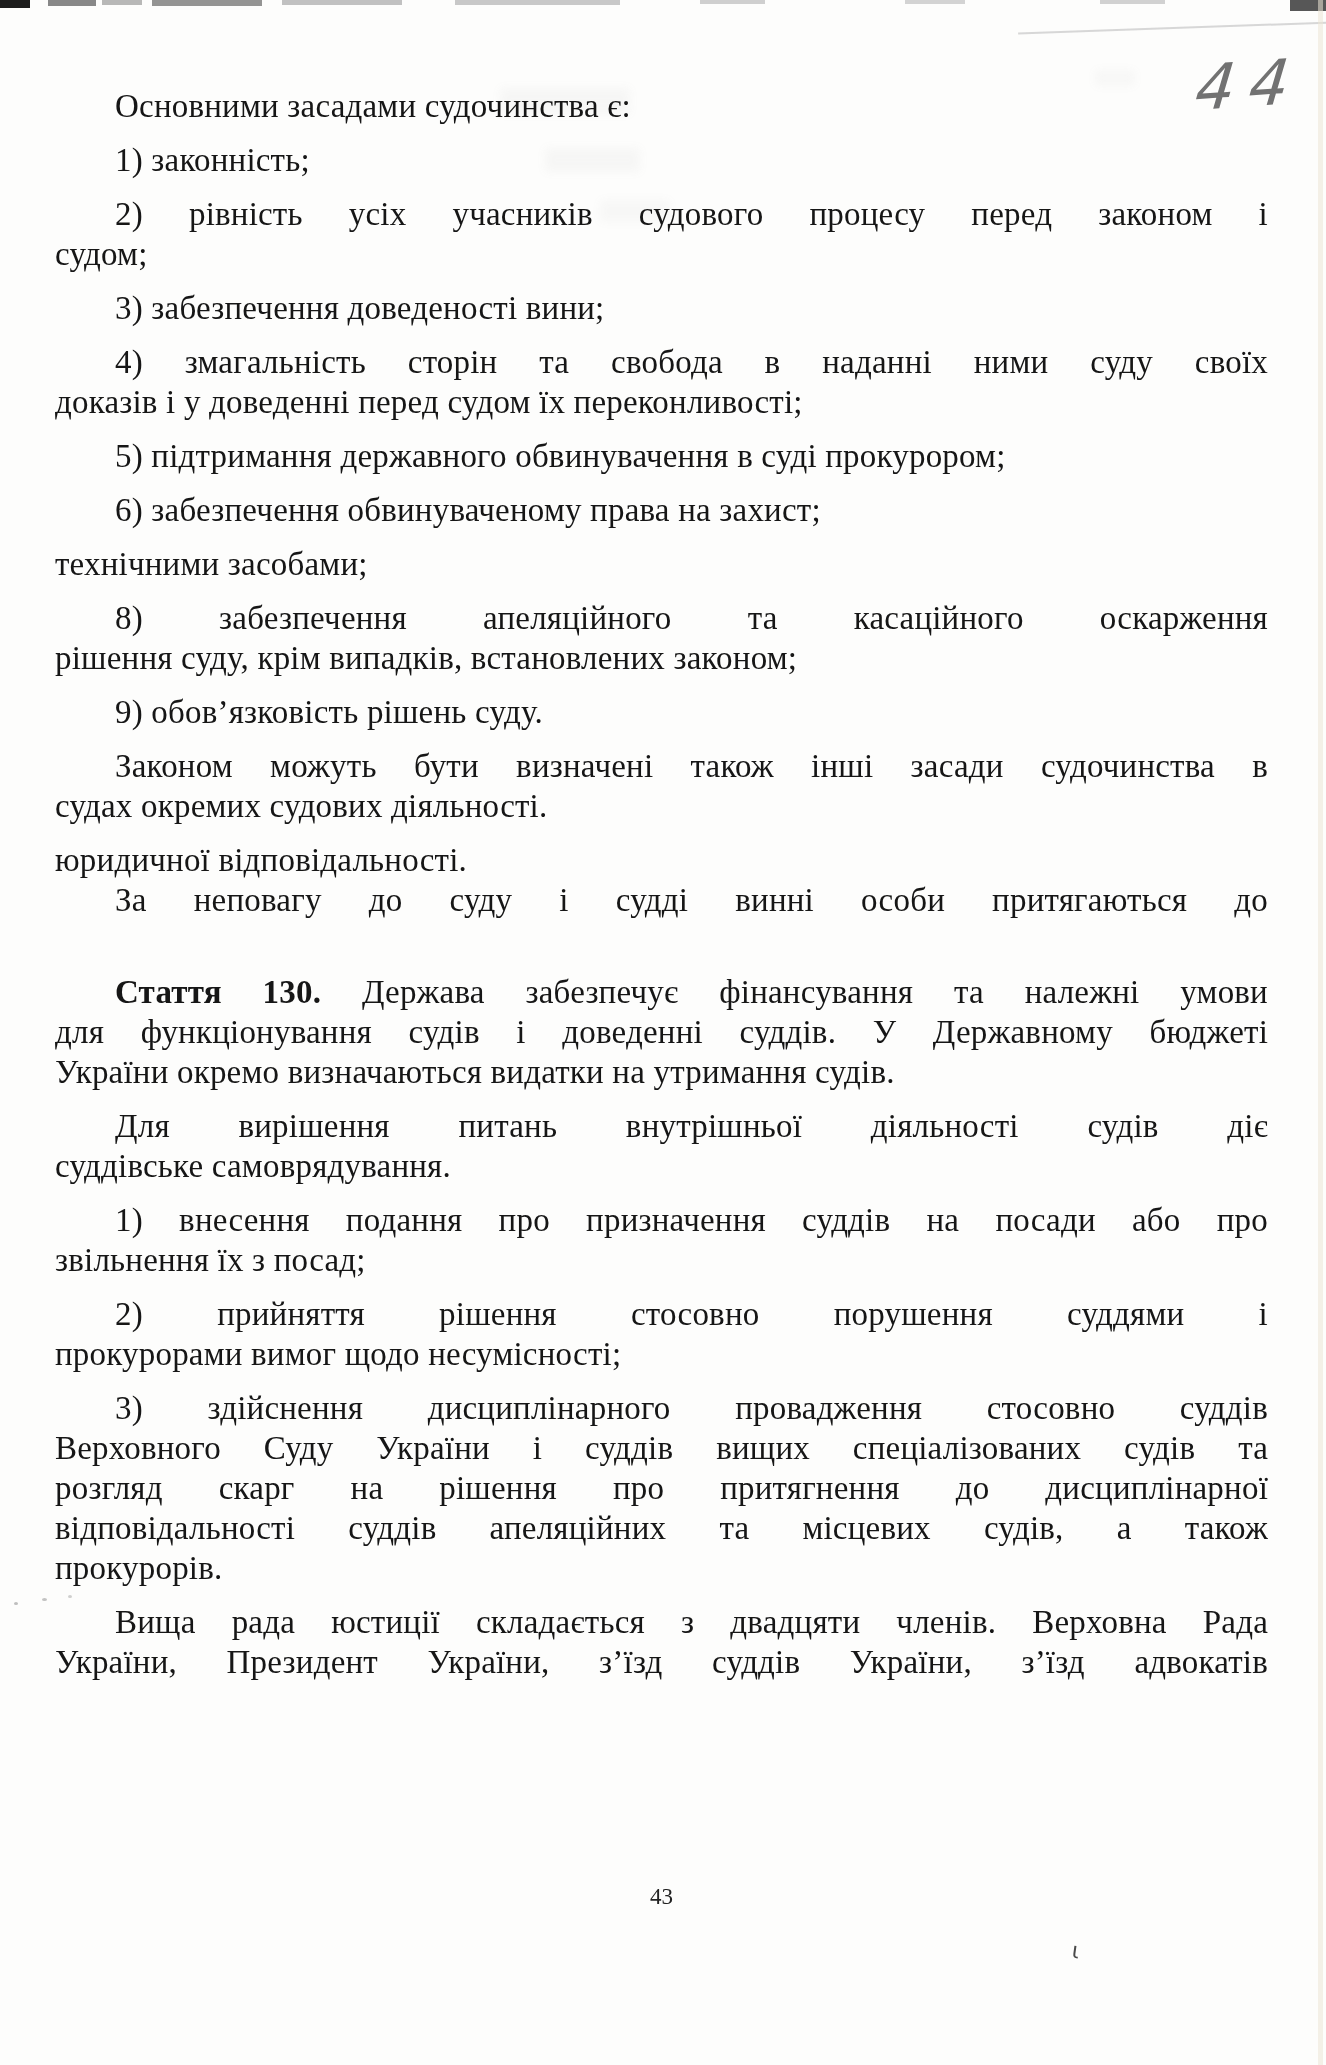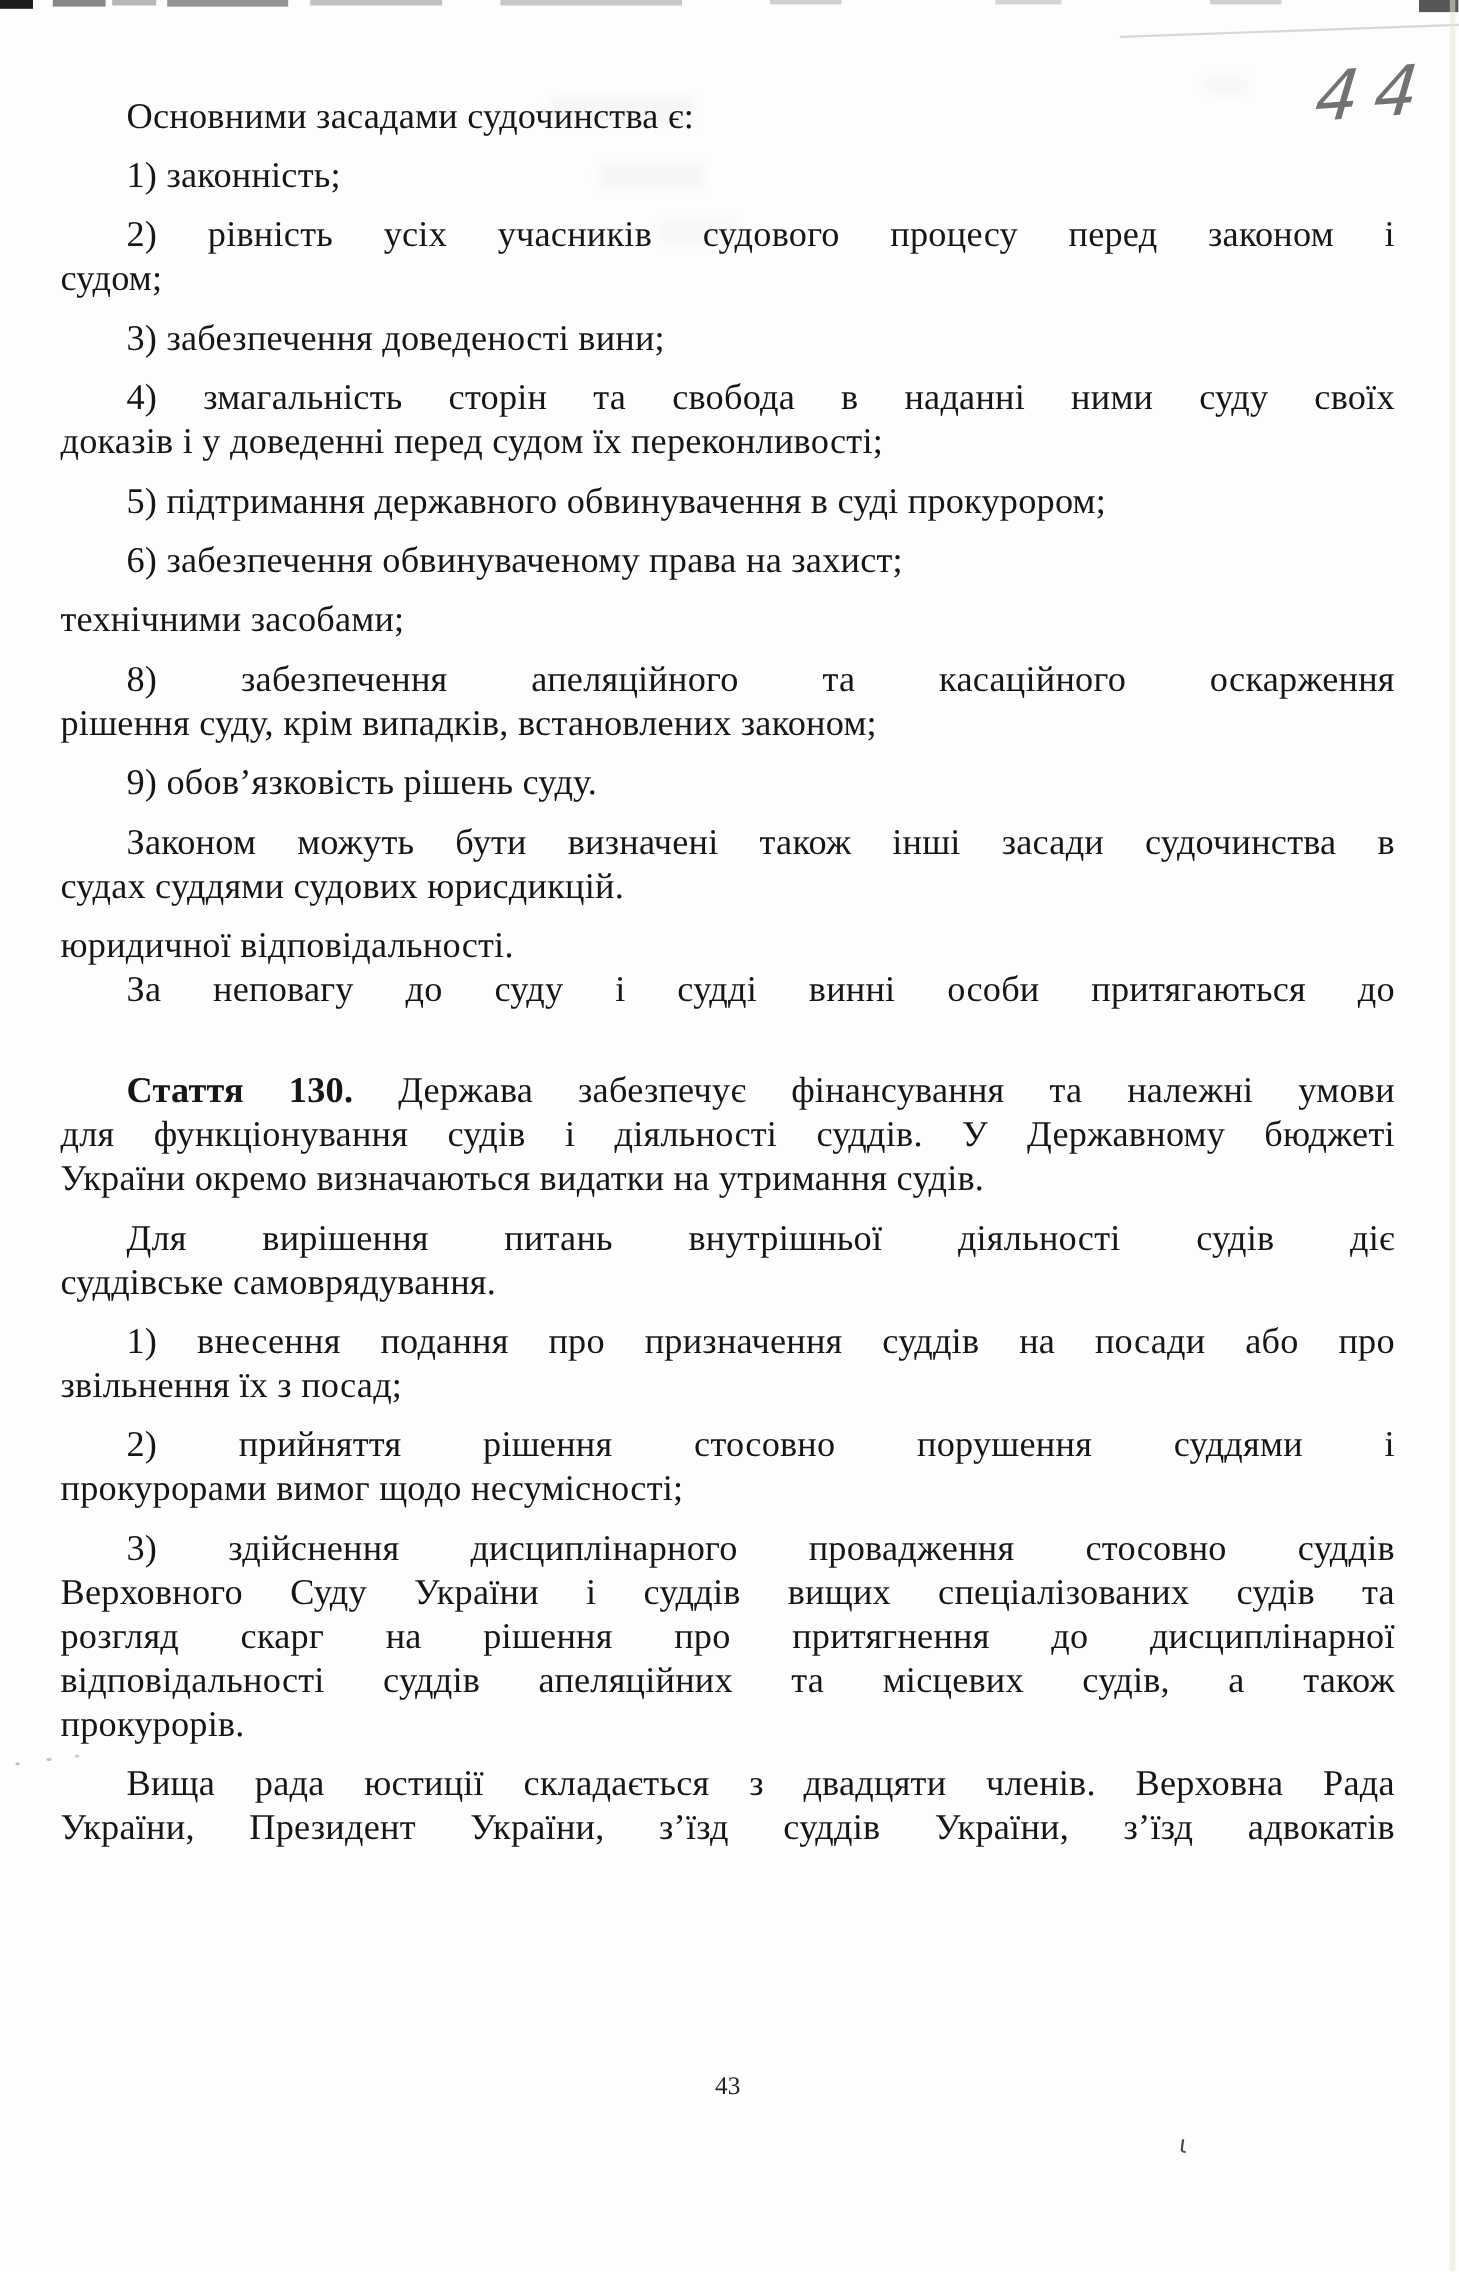--- a/index.html
+++ b/index.html
@@ -140,29 +140,29 @@
       </div>
       <div class="para">
         <div class="line first fill">8) забезпечення апеляційного та касаційного оскарження</div>
         <div class="line">рішення суду, крім випадків, встановлених законом;</div>
       </div>
       <div class="para">
         <div class="line first">9) обов’язковість рішень суду.</div>
       </div>
       <div class="para">
         <div class="line first fill">Законом можуть бути визначені також інші засади судочинства в</div>
-        <div class="line">судах суддями судових юрисдикцій.</div>
+        <div class="line">судах окремих судових діяльності.</div>
       </div>
       <div class="para">
         <div class="line">юридичної відповідальності.</div>
         <div class="line first fill">За неповагу до суду і судді винні особи притягаються до</div>
       </div>
       <div class="para article">
         <div class="line first fill"><b>Стаття 130.</b><span> Держава забезпечує фінансування та належні умови</span></div>
-        <div class="line fill">для функціонування судів і діяльності суддів. У Державному бюджеті</div>
+        <div class="line fill">для функціонування судів і доведенні суддів. У Державному бюджеті</div>
         <div class="line">України окремо визначаються видатки на утримання судів.</div>
       </div>
       <div class="para">
         <div class="line first fill">Для вирішення питань внутрішньої діяльності судів діє</div>
         <div class="line">суддівське самоврядування.</div>
       </div>
       <div class="para">
         <div class="line first fill">1) внесення подання про призначення суддів на посади або про</div>
         <div class="line">звільнення їх з посад;</div>
       </div>

